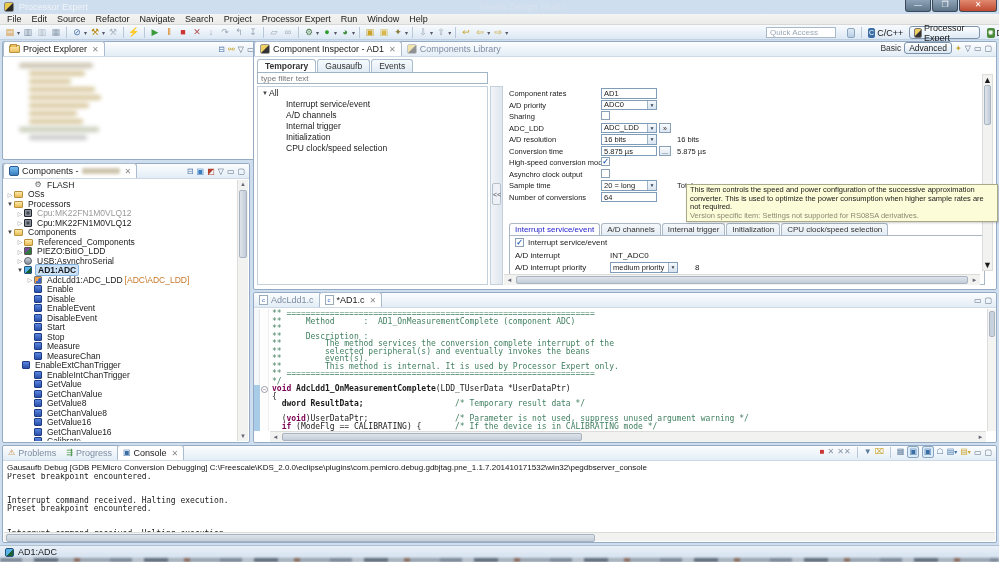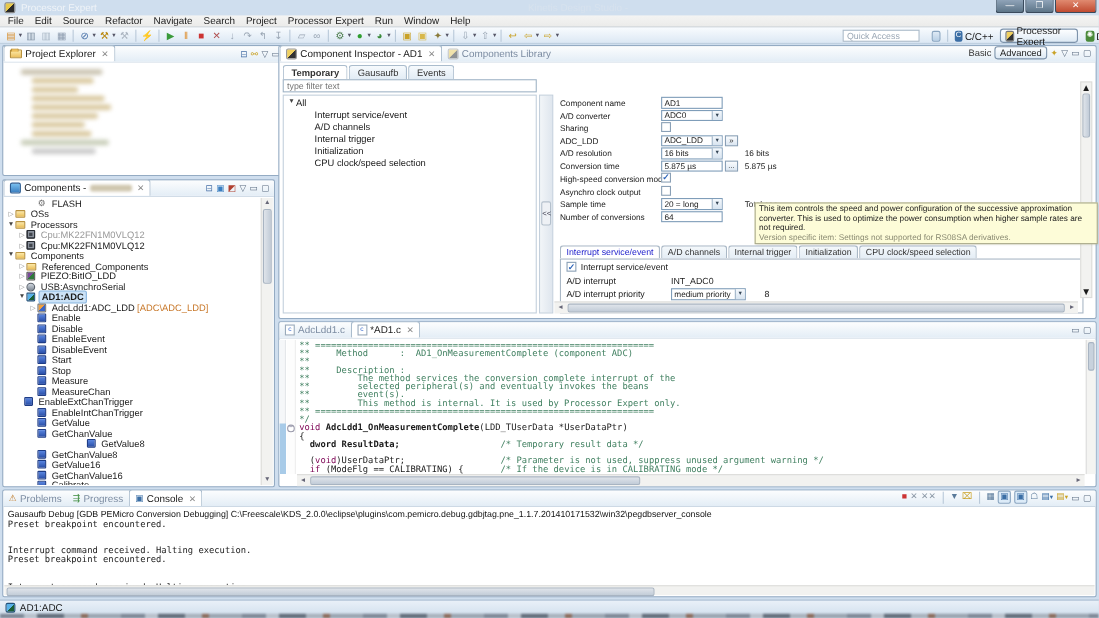--- a/index.html
+++ b/index.html
@@ -128,21 +128,21 @@
   
   #editor { left:253px; top:292px; width:744px; height:151px; }
   .e-file-ico { width:9px; height:10px; background:#fff; border:1px solid #9ab; font-size:6px; color:#36c; text-align:center; line-height:9px; }
   .codewrap { position:absolute; left:0; top:16px; right:10px; bottom:11px; overflow:hidden; background:#fff; }
   .ruler { position:absolute; left:0; top:0; bottom:0; width:6px; background:#f5f7f9; border-right:1px solid #e4e7ea; }
   .rbar { position:absolute; left:0; width:6px; background:#a8cbe8; }
   .foldcol { position:absolute; left:7px; top:0; bottom:0; width:8px; background:#fdfdfd; border-right:1px solid #eee; }
   .foldm { position:absolute; left:0px; width:7px; height:7px; border:1px solid #99a; border-radius:50%; background:#fff; font-size:6px; line-height:5px; text-align:center; color:#557; }
   .code { position:absolute; left:18px; top:1px; right:0; font-family:"DejaVu Sans Mono", monospace; font-size:8px; line-height:7.5px; white-space:pre; }
   .code .cm { color:#3f7f5f; }
-  .code .kw { color:#7b0052; font-weight:normal; }
+  .code .kw { color:#7b0052; font-weight:bold; }
   .code .fn { font-weight:bold; }
   .code .b { font-weight:bold; }
   .e-vscroll { position:absolute; right:0; top:16px; width:9px; bottom:11px; background:#f4f4f2; border-left:1px solid #ddd; }
   .e-vthumb { position:absolute; left:1px; right:1px; top:2px; height:26px; background:#c8d2dd; border:1px solid #a8b4c2; border-radius:2px; }
   .e-hscroll { left:16px; right:10px; bottom:0; }
 
   
   #console-panel { left:2px; top:445px; width:995px; height:98px; }
   .c-title { position:absolute; left:4px; top:17px; font-size:8px; color:#111; white-space:nowrap; }
   .c-body { position:absolute; left:4px; top:27px; right:4px; bottom:10px; font-family:"DejaVu Sans Mono", monospace; font-size:8px; line-height:8.1px; white-space:pre; overflow:hidden; }
@@ -469,21 +469,21 @@
         <div class="trow" style="padding-left: 22px;">
           <span class="arr"></span>
           <span class="nico n-method"></span>
           <span class="tlabel">GetValue</span>
         </div>
         <div class="trow" style="padding-left: 22px;">
           <span class="arr"></span>
           <span class="nico n-method"></span>
           <span class="tlabel">GetChanValue</span>
         </div>
-        <div class="trow" style="padding-left: 22px; margin-left: 45px;">
+        <div class="trow" style="padding-left: 22px;">
           <span class="arr"></span>
           <span class="nico n-method"></span>
           <span class="tlabel">GetValue8</span>
         </div>
         <div class="trow" style="padding-left: 22px;">
           <span class="arr"></span>
           <span class="nico n-method"></span>
           <span class="tlabel">GetChanValue8</span>
         </div>
         <div class="trow" style="padding-left: 22px;">
@@ -545,27 +545,27 @@
           <div class="cat-row" style="padding-left: 28px;">A/D channels</div>
           <div class="cat-row" style="padding-left: 28px;">Internal trigger</div>
           <div class="cat-row" style="padding-left: 28px;">Initialization</div>
           <div class="cat-row" style="padding-left: 28px;">CPU clock/speed selection</div>
         </div>
       <div class="splitter">
         <div class="collapse-btn">&lt;&lt;</div>
       </div>
       <div class="form" id="insp-form">
           <div class="frow">
-            <span class="flabel">Component name</span>
+            <span class="flabel">Component rates</span>
             <span class="fctrl">
               <span class="tin">AD1</span>
             </span>
           </div>
           <div class="frow">
-            <span class="flabel">A/D converter</span>
+            <span class="flabel">A/D priority</span>
             <span class="fctrl">
               <span class="sel-box">
                 <span class="val">ADC0</span>
                 <span class="da">▼</span>
               </span>
             </span>
           </div>
           <div class="frow">
             <span class="flabel">Sharing</span>
             <span class="fctrl">

